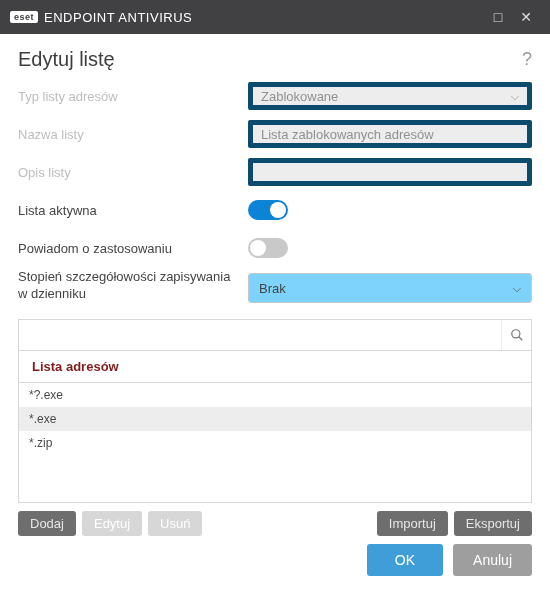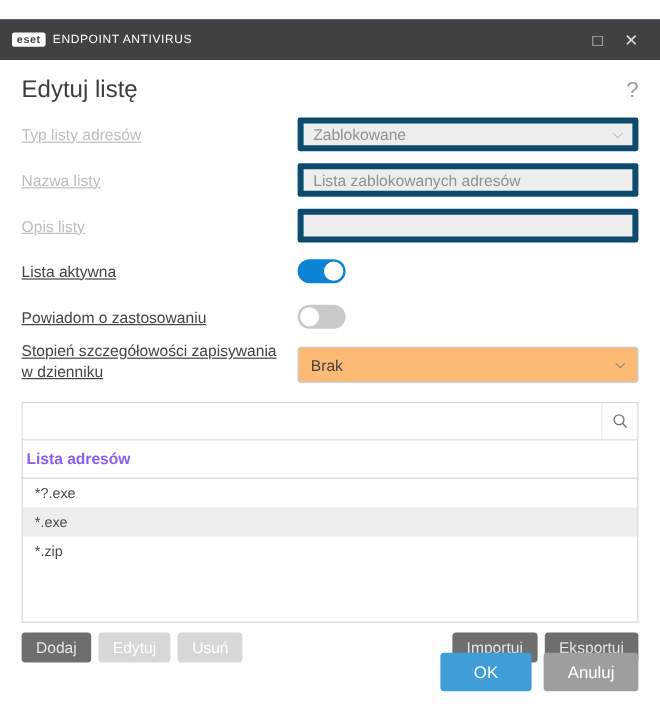--- a/index.html
+++ b/index.html
@@ -12,34 +12,33 @@
     height: 600px;
     overflow: hidden;
   }
   .titlebar {
     background: #414042;
     color: #fff;
     height: 34px;
     display: flex;
     align-items: center;
     padding: 0 10px;
-    margin-top: 16px;
   }
   .brand-badge {
     background: #fff;
     color: #414042;
     font-size: 9px;
     font-weight: 700;
     padding: 1px 4px;
     border-radius: 2px;
     margin-right: 6px;
     letter-spacing: 0.5px;
   }
   .titlebar-title {
-    font-size: 10px;
+    font-size: 13px;
     font-weight: 300;
     letter-spacing: 0.5px;
   }
   .titlebar-spacer { flex: 1; }
   .win-btn {
     width: 28px;
     text-align: center;
     color: #ddd;
     font-size: 14px;
     cursor: pointer;
@@ -68,21 +67,20 @@
     display: flex;
     align-items: center;
     min-height: 34px;
     margin-bottom: 4px;
   }
   .form-label {
     width: 230px;
     color: #444;
     font-size: 13px;
     padding-right: 8px;
-    text-decoration: underline;
   }
   .form-label.disabled { color: #bdbdbd; }
   .form-control { flex: 1; }
   .ro-select, .ro-input {
     background: #ededed;
     color: #919191;
     border: 5px solid #0c4a6e;
     border-radius: 2px;
     height: 28px;
     padding: 4px 8px;
@@ -99,21 +97,21 @@
     font-size: 11px;
   }
   .real-select {
     position: relative;
     border: 1px solid #c8c8c8;
     border-radius: 3px;
     height: 30px;
     display: flex;
     align-items: center;
     padding: 0 10px;
-    background: #fdba74;
+    background: #7dd3fc;
     cursor: pointer;
   }
   .real-select .chev {
     position: absolute;
     right: 10px;
     color: #666;
     font-size: 11px;
   }
   .toggle {
     width: 40px;
@@ -156,23 +154,23 @@
     width: 30px; height: 30px;
     display: flex; align-items: center; justify-content: center;
     color: #888;
     cursor: pointer;
     border-left: 1px solid #eee;
   }
   .list-header {
     border: 1px solid #d7d7d7;
     border-top: none;
     background: #fff;
-    padding: 8px 3px;
+    padding: 8px 13px;
     font-weight: 600;
-    color: #8b5cf6;
+    color: #7f1d1d;
   }
   .list-body {
     border: 1px solid #d7d7d7;
     border-top: none;
     height: 120px;
     overflow: auto;
   }
   .list-row {
     padding: 5px 10px;
     font-size: 12px;

